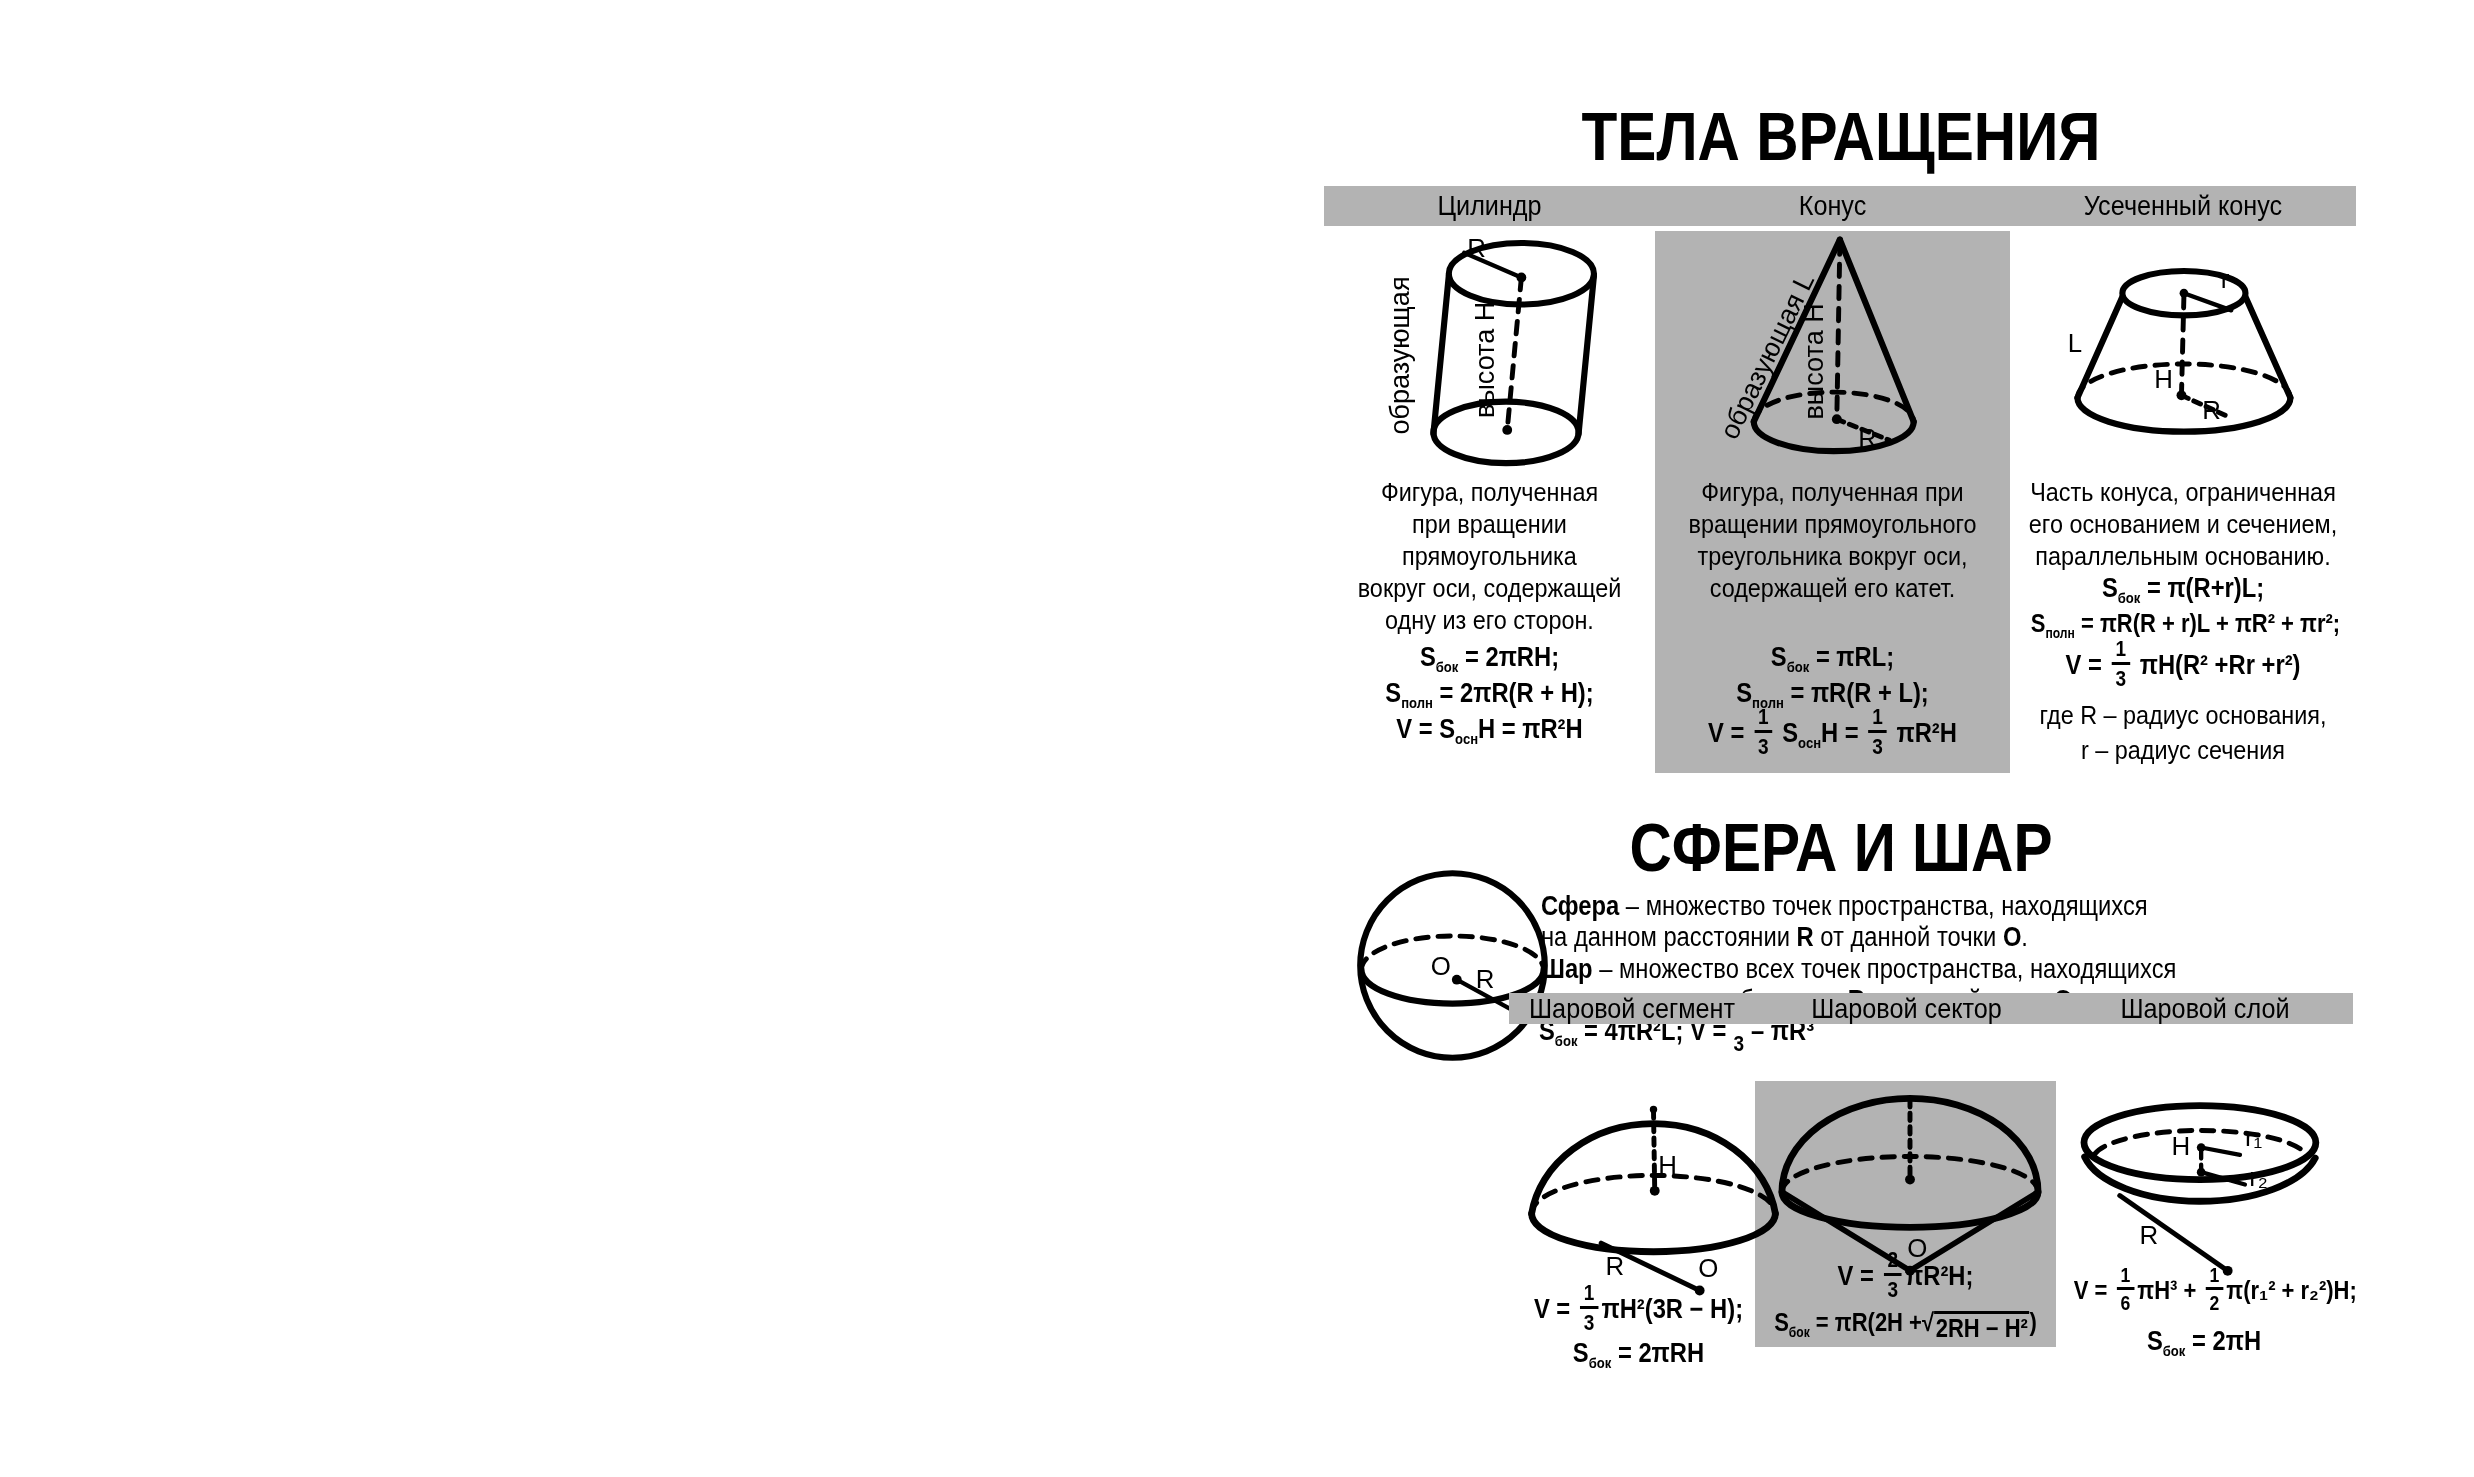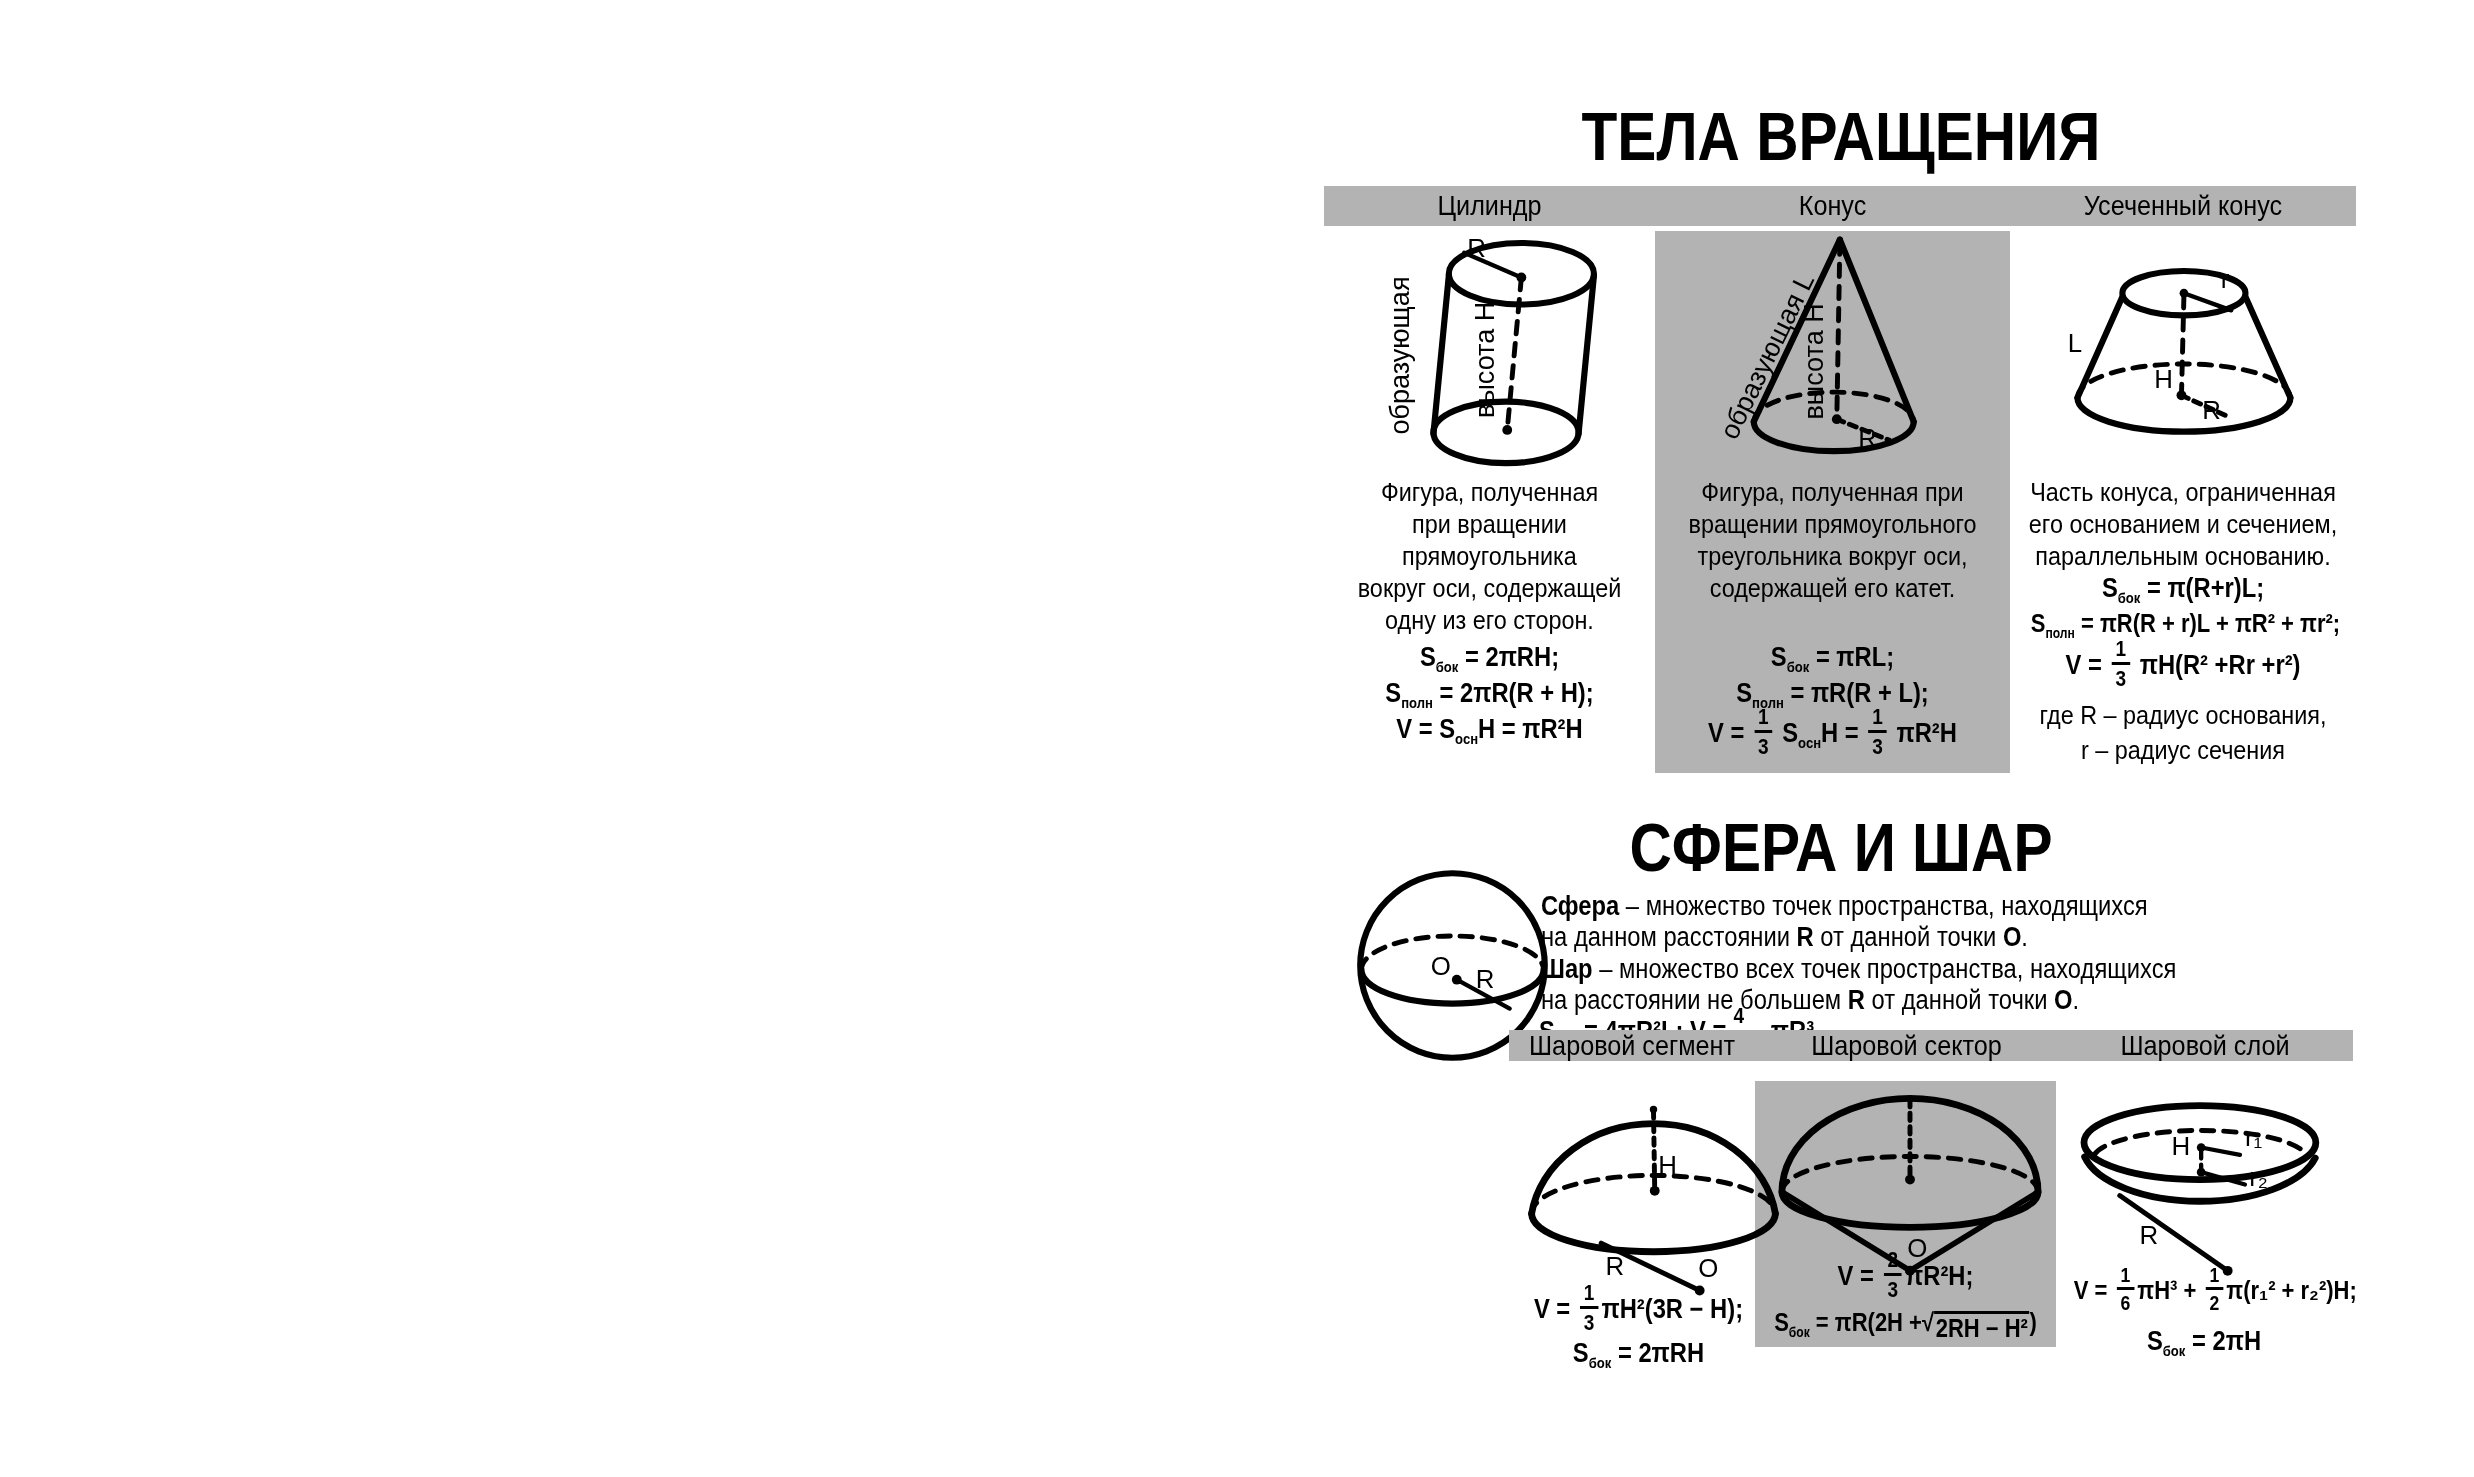--- a/index.html
+++ b/index.html
@@ -139,21 +139,21 @@
     <text x="146" y="180" text-anchor="middle">O</text>
     <text x="218" y="202" text-anchor="middle">R</text>
   </svg>
 
   <div class="abs deftext" style="left:1541px;top:891px;"><b>Сфера</b><span> – множество точек пространства, находящихся</span></div>
   <div class="abs deftext" style="left:1541px;top:922px;"><span>на данном расстоянии </span><b>R</b><span> от данной точки </span><b>O</b><span>.</span></div>
   <div class="abs deftext" style="left:1541px;top:954px;"><b>Шар</b><span> – множество всех точек пространства, находящихся</span></div>
   <div class="abs deftext" style="left:1541px;top:985px;"><span>на расстоянии не большем </span><b>R</b><span> от данной точки </span><b>O</b><span>.</span></div>
   <div class="abs formula left" style="left:1539px;top:1008px;"><span>S</span><sub>бок</sub><span> = 4πR²L; V =</span><span class="frac nobar"><span class="fn">4</span><span class="fd">3</span></span><span>– πR³</span></div>
 
-  <div class="abs bar bar2" style="left:1509px;top:1030px;width:844px;height:31px;">
+  <div class="abs bar bar2" style="left:1509px;top:993px;width:844px;height:31px;">
     <div class="hcell" style="width:246px;">Шаровой сегмент</div>
     <div class="hcell" style="width:301px;">Шаровой сектор</div>
     <div class="hcell" style="width:296px;">Шаровой слой</div>
   </div>
 
   <div class="abs cell" style="left:1755px;top:1081px;width:301px;height:266px;"></div>
 
   <svg class="abs" style="left:1515px;top:1092px;" width="277" height="213" viewBox="0 0 450 345">
     <path class="sv sw11" d="M 27 197 A 200 170 0 0 1 423 197"></path>
     <path class="sv sw8 dsh" d="M 27 197 A 198 62 0 0 1 423 197"></path>

